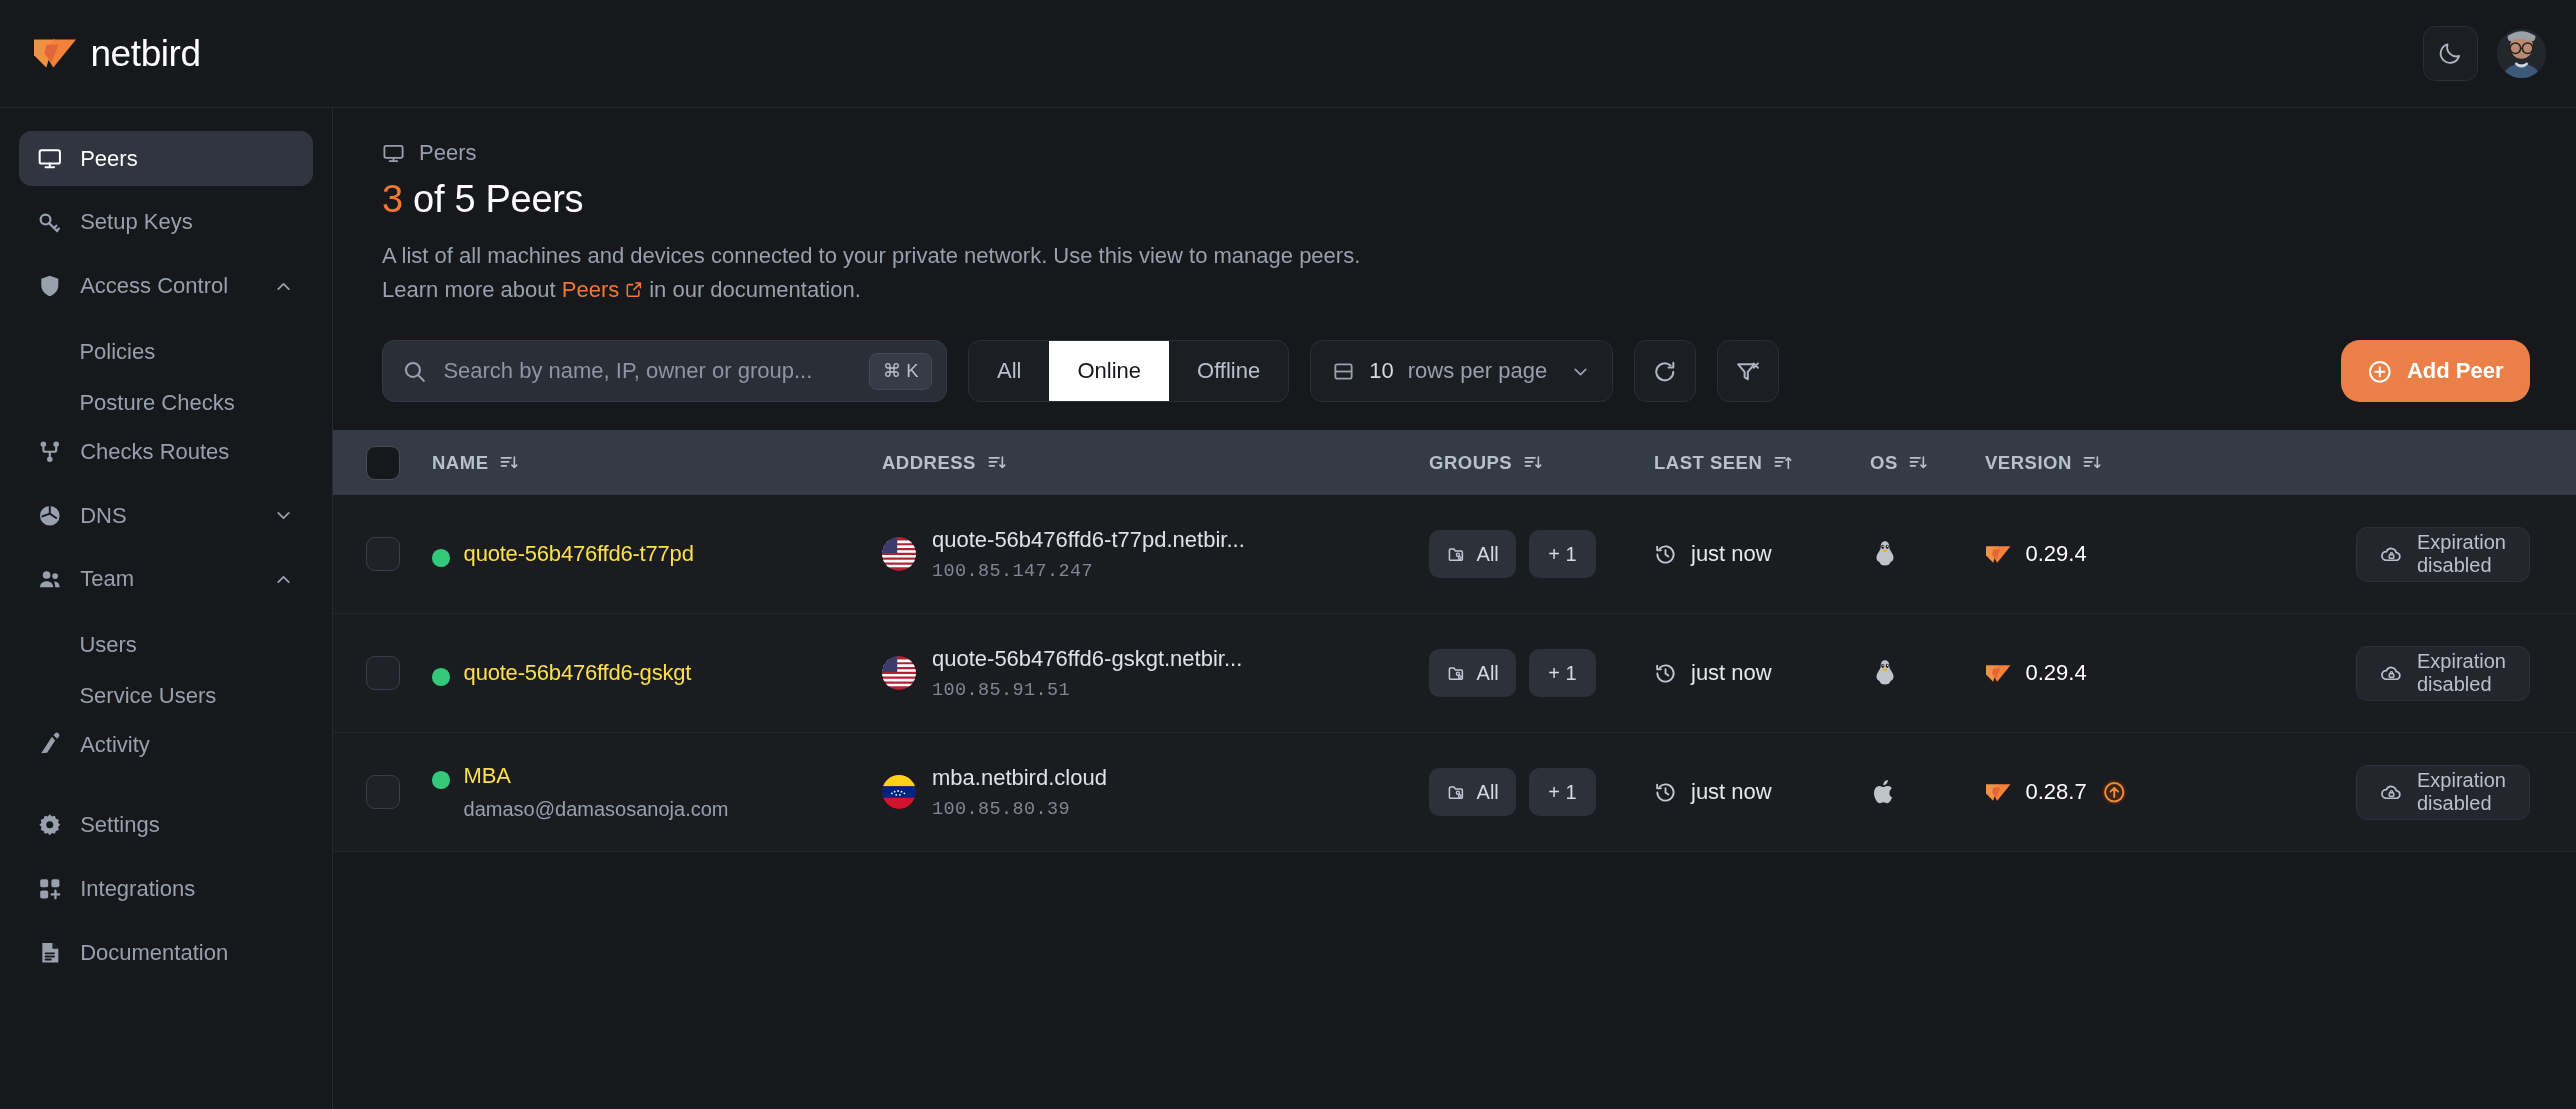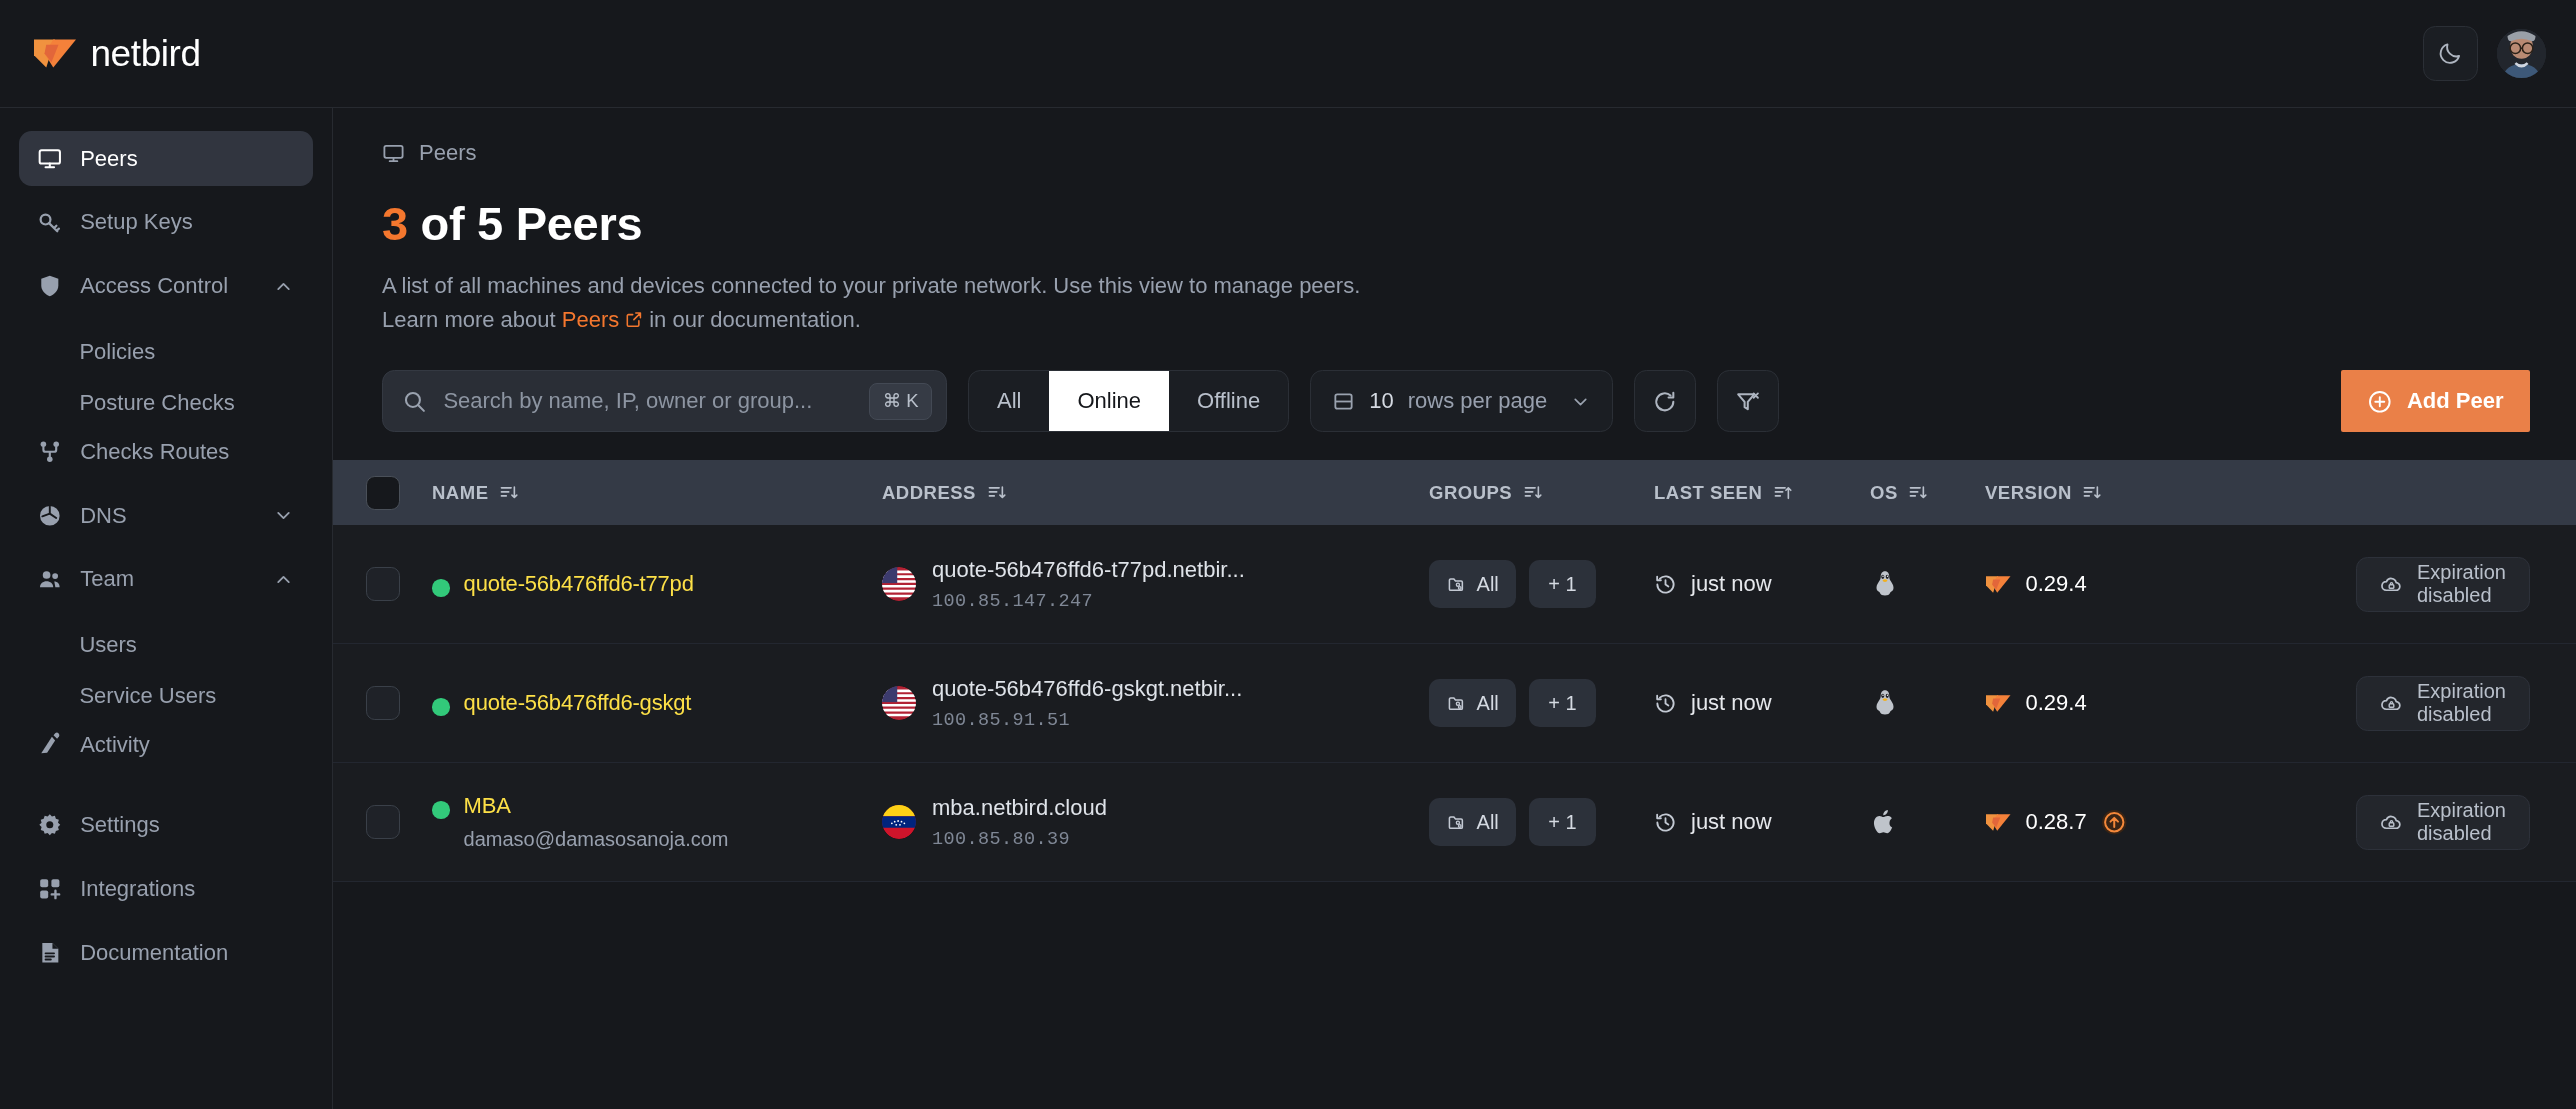--- a/index.html
+++ b/index.html
@@ -61,21 +61,21 @@
     height: 51px; padding-left: 60px; border-radius: 12.4px;
     color: #98a0ae; font-size: 22px;
   }
   .nav-gap-sm { height: 8.8px; }
   .nav-gap-lg { height: 25px; }
 
   
   .main { flex: 1 1 auto; min-width: 0; background: #16181c; display: flex; flex-direction: column; }
   .main-head { padding: 32px 0 0 49px; }
   .breadcrumb { display: flex; align-items: center; gap: 14px; color: #98a0ae; font-size: 22px; }
-  .page-title { margin-top: 30px; font-size: 47px; font-weight: 700; color: #ffffff; letter-spacing: -0.3px; }
+  .page-title { margin-top: 12px; font-size: 38px; font-weight: 400; color: #ffffff; letter-spacing: -0.3px; }
   .page-title .accent { color: #f4772e; }
   .page-sub { margin-top: 17.6px; font-size: 22px; line-height: 34px; color: #98a0ae; max-width: 1323px; }
   .page-sub .link { color: #f4772e; }
   .ext-ico { display: inline-block; vertical-align: -1.8px; margin-left: 5.3px; }
 
   
   .toolbar {
     margin: 32px 46px 0 49px;
     display: flex; align-items: center; gap: 21px;
   }
@@ -109,21 +109,21 @@
     font-size: 22px; color: #d5dae2; white-space: nowrap;
   }
   .pill .muted { color: #98a0ae; }
   .pill-sq {
     width: 62px; height: 62px; border-radius: 12.4px;
     background: #1b1e23; border: 0.9px solid #2b2f36;
     display: flex; align-items: center; justify-content: center;
   }
   .toolbar-spacer { flex: 1 1 auto; }
   .btn-primary {
-    height: 62px; border-radius: 2px; background: #ea8048;
+    height: 62px; border-radius: 19px; background: #ea8048;
     display: flex; align-items: center; gap: 14px; padding: 0 26.5px;
     color: #ffffff; font-size: 22px; font-weight: 700; white-space: nowrap;
   }
 
   
   .table { margin-top: 28px; width: 100%; }
   .thead {
     background: #343a46;
     height: 65px; display: flex; align-items: center;
     padding: 0 46px 0 0;

